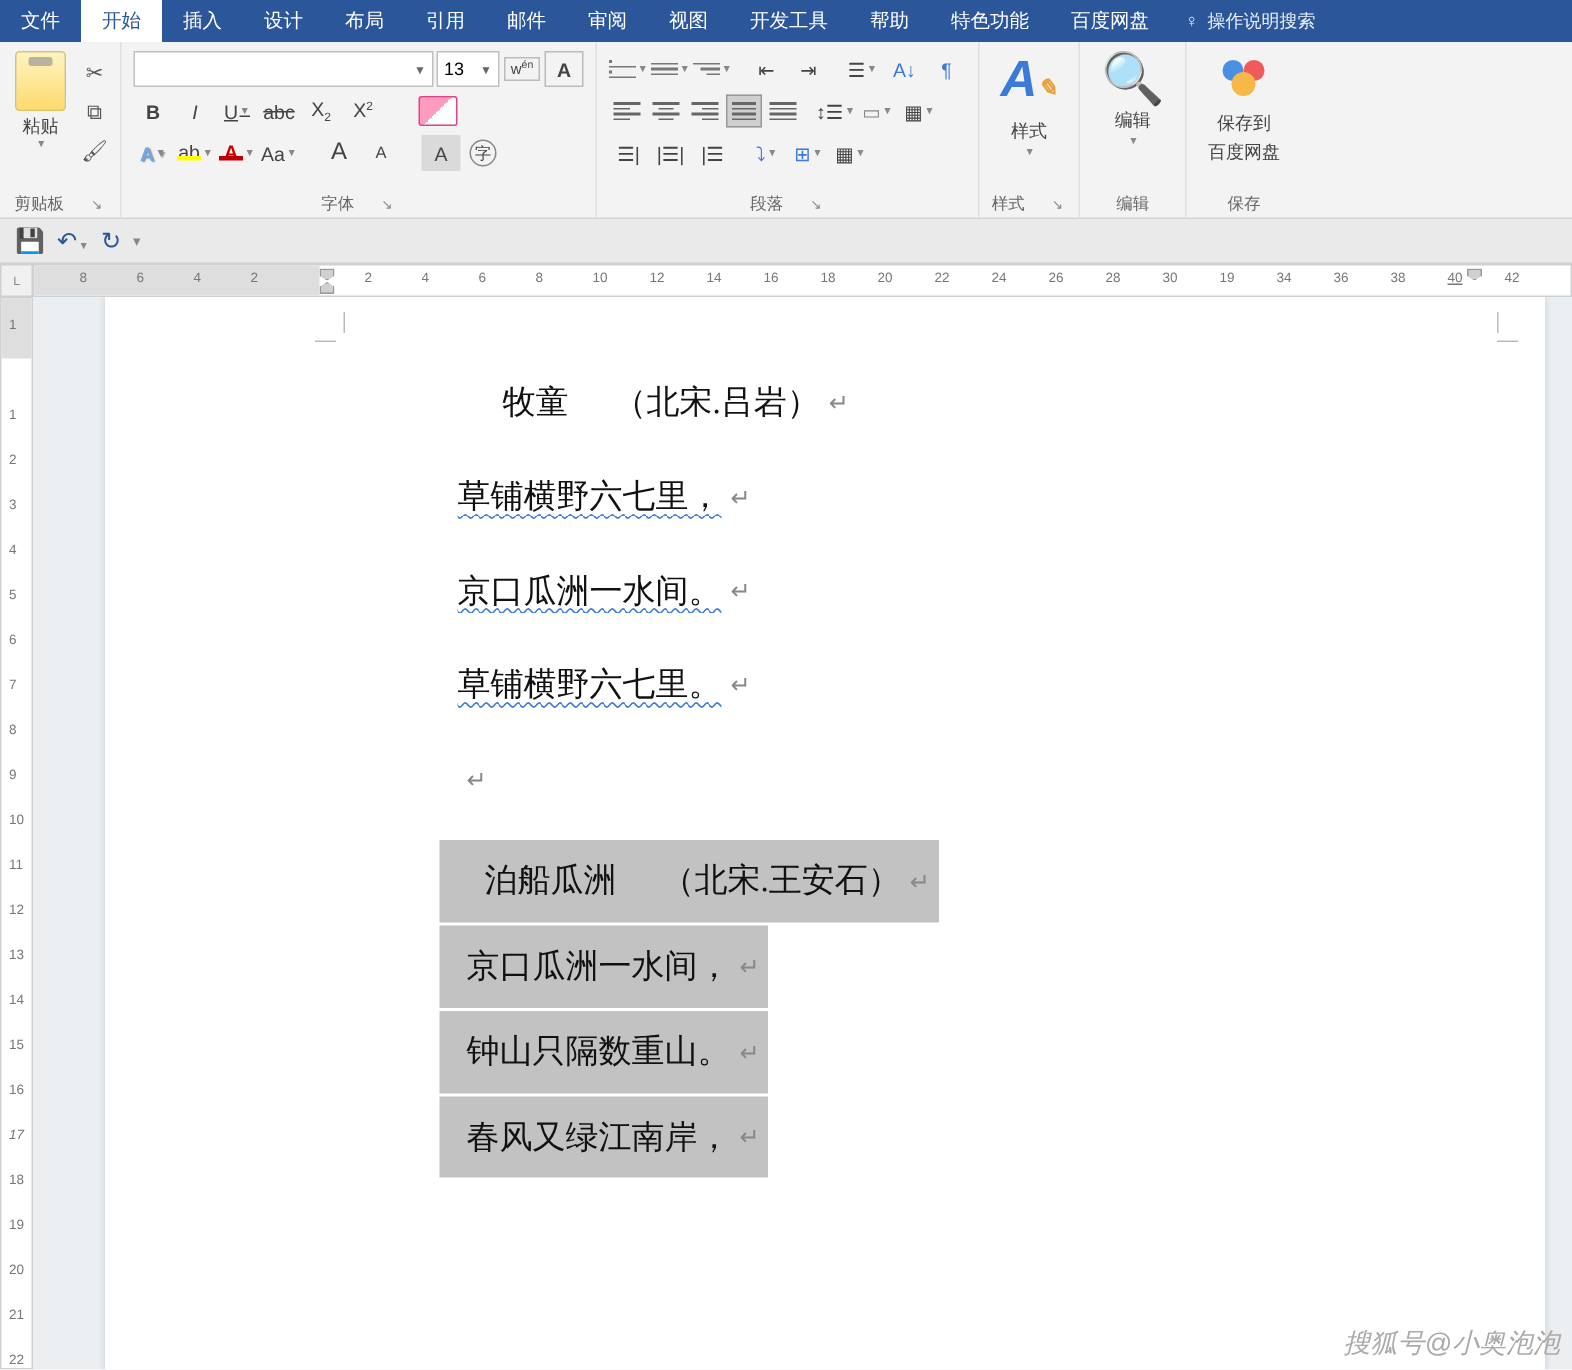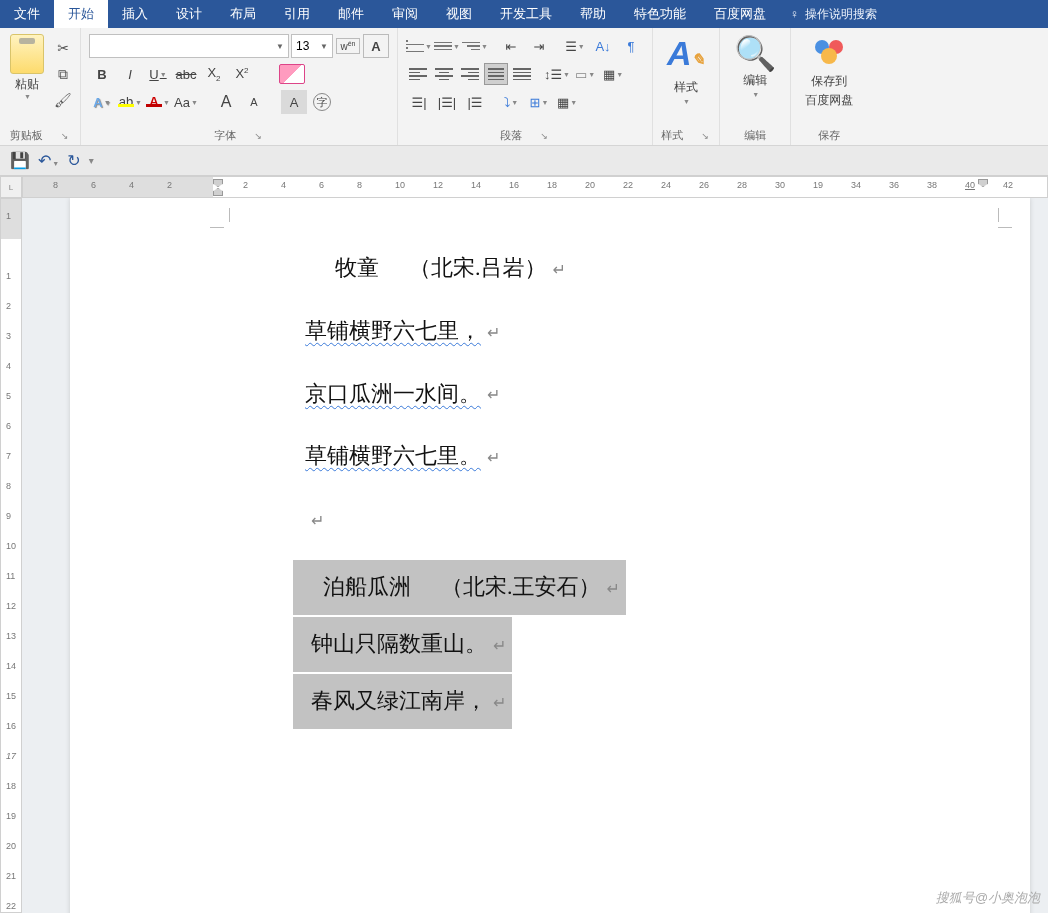--- a/index.html
+++ b/index.html
@@ -218,21 +218,21 @@
   display:inline-block;
   padding: 12px 6px 12px 18px;
   margin-bottom:2px;
 }
 .sel-title { padding-left:30px; }
 .empty-line { height:24px; }
 
 
 .watermark {
   position:absolute; right:8px; bottom:6px;
-  font-size:13px; color:#aaa;
+  font-size:18px; color:#aaa;
   font-family:"SimHei",sans-serif;
   font-style:italic;
 }
 
 
 .indent-marker {
   position:absolute;
   width:10px; height:8px;
   background:#d0d0d0;
   border:1px solid #999;
@@ -627,20 +627,21 @@
         </div>
         <div class="doc-line"><span class="wavy">草铺横野六七里，</span><span class="return-mark">↵</span></div>
         <div class="doc-line"><span class="wavy">京口瓜洲一水间。</span><span class="return-mark">↵</span></div>
         <div class="doc-line"><span class="wavy">草铺横野六七里。</span><span class="return-mark">↵</span></div>
         <div class="doc-line empty-line"><span class="return-mark">↵</span></div>
 
         <div class="selection-block">
           <div><span class="sel-line sel-title">
             <span>泊船瓜洲</span><span class="gap" style="display:inline-block;width:30px"></span><span>（北宋.王安石）</span><span class="return-mark">↵</span>
           </span></div>
+          <div><span class="sel-line"><span>京口瓜洲一水间，</span><span class="return-mark">↵</span></span></div>
           <div><span class="sel-line"><span>钟山只隔数重山。</span><span class="return-mark">↵</span></span></div>
           <div><span class="sel-line"><span>春风又绿江南岸，</span><span class="return-mark">↵</span></span></div>
         </div>
       </div>
 
     </div>
   </div>
 </div>
 
 <div class="watermark">搜狐号@小奥泡泡</div>

